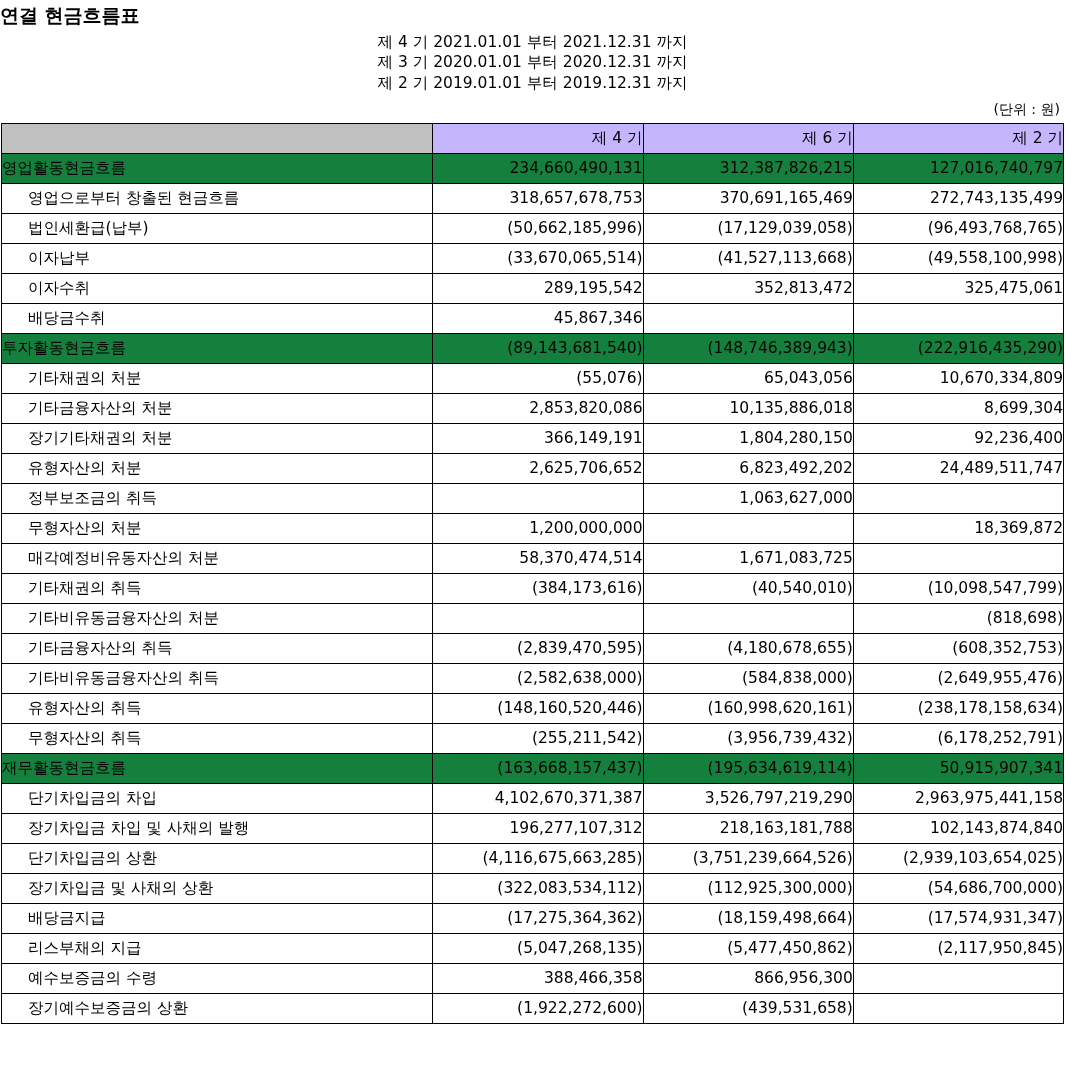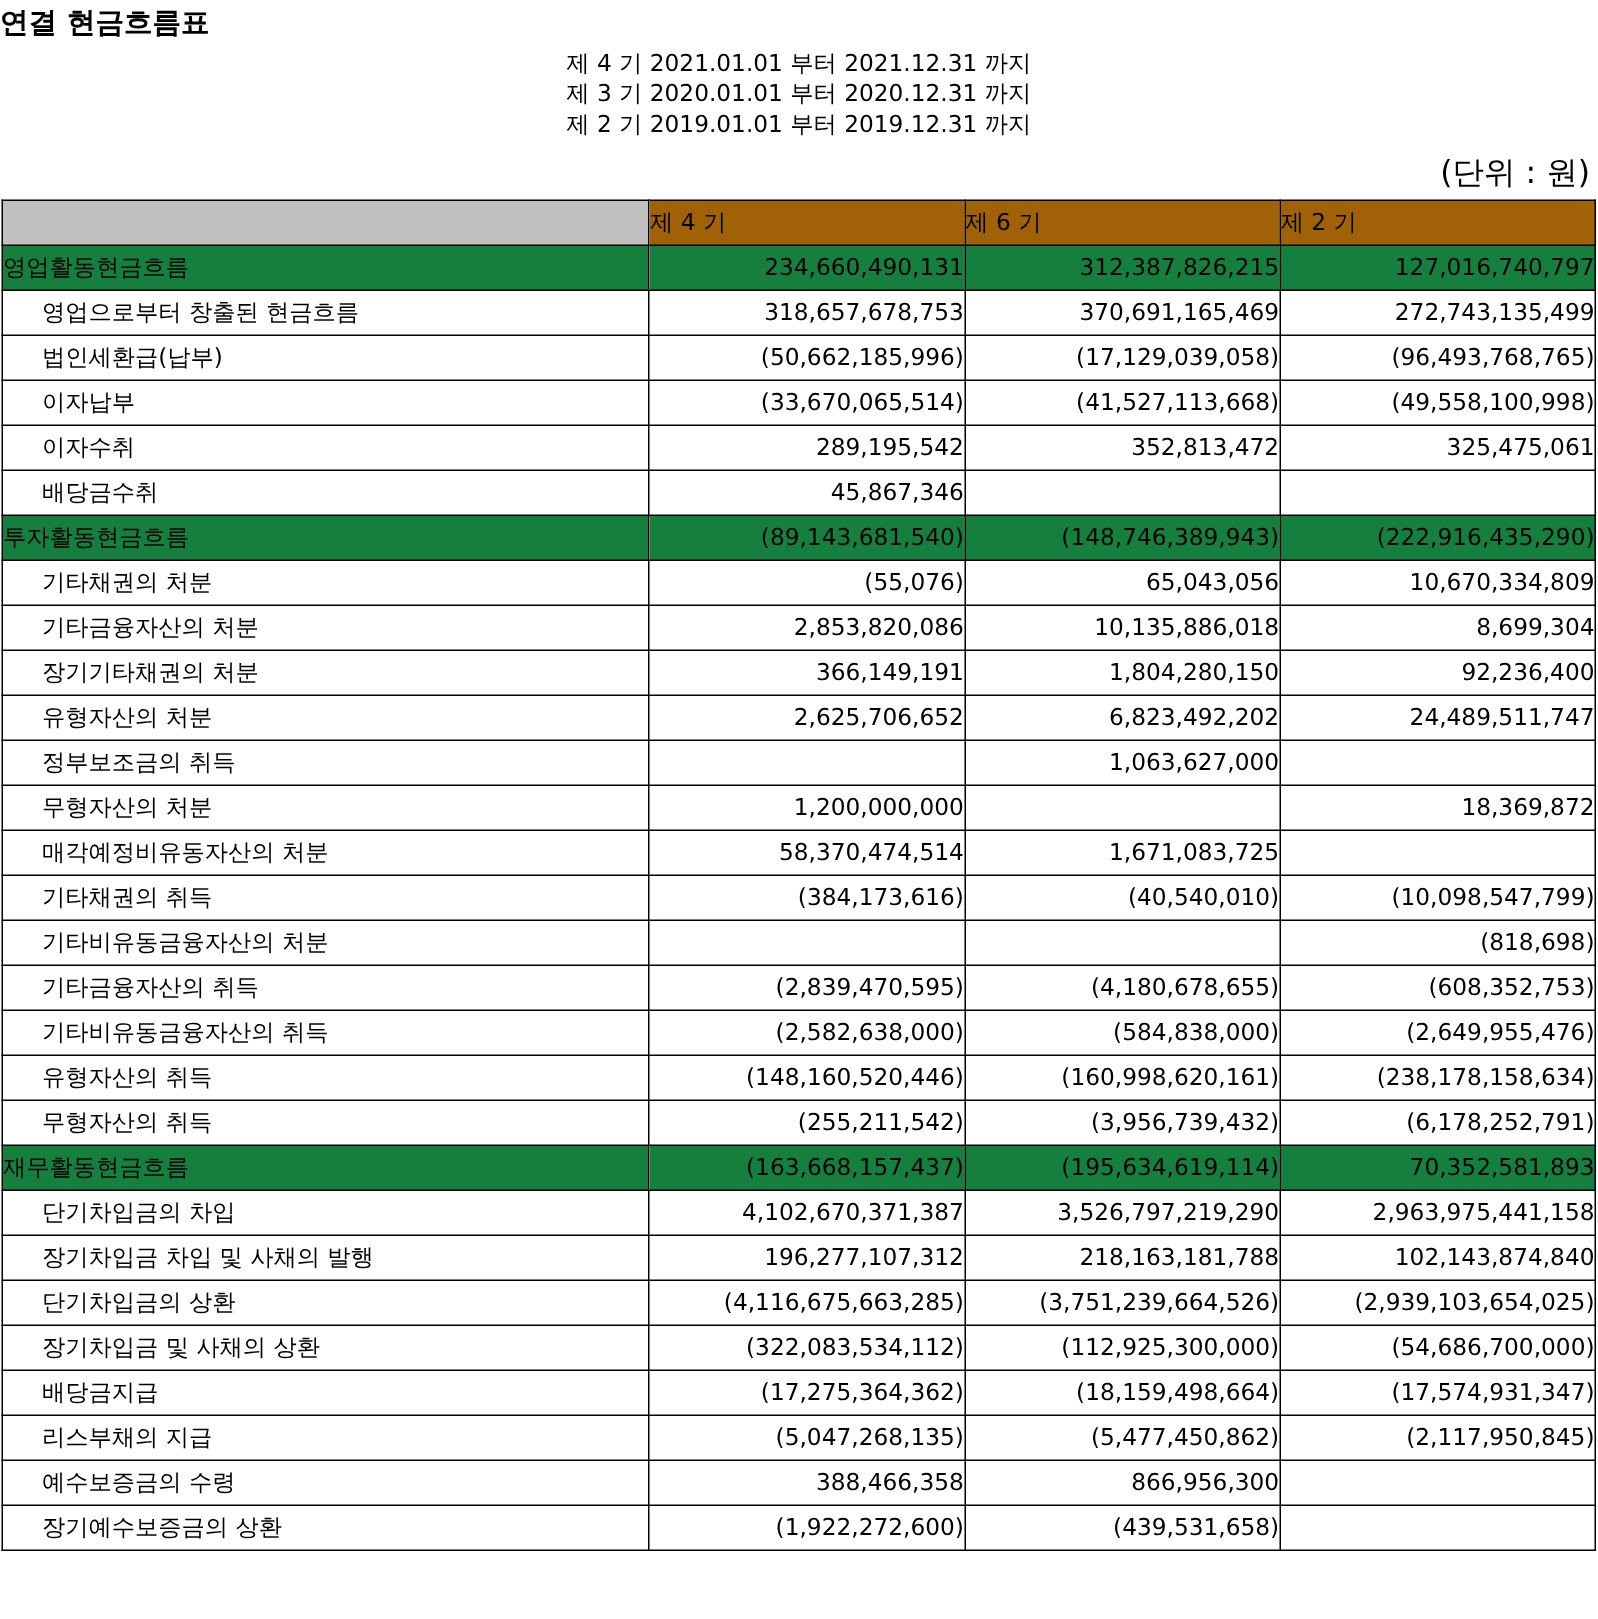--- a/index.html
+++ b/index.html
@@ -32,21 +32,21 @@
   }
   .period-lines {
     text-align: center;
     font-size: 15.5px;
     line-height: 20.5px;
   }
   .period-line { white-space: pre; }
 
   .unit-line {
     text-align: right;
-    font-size: 21px;
+    font-size: 14px;
     padding-right: 5px;
     margin-top: 8px;
     margin-bottom: 4px;
   }
 
   
   table.cf {
     border-collapse: collapse;
     width: 1063px;
     margin: 0 1px;
@@ -63,22 +63,22 @@
     padding: 0;
     box-sizing: border-box;
     overflow: hidden;
     white-space: nowrap;
   }
 
   thead th.head-blank {
     background: #c0c0c0;
   }
   thead th.head-period {
-    background: #a16207;
-    text-align: left;
+    background: #c4b5fd;
+    text-align: right;
     font-weight: normal;
   }
 
   td.label {
     text-align: left;
     padding-left: 3px;
   }
   td.label.indent {
     padding-left: 26px;
   }
@@ -237,21 +237,21 @@
         <tr>
           <td class="label indent">무형자산의 취득</td>
           <td class="value">(255,211,542)</td>
           <td class="value">(3,956,739,432)</td>
           <td class="value">(6,178,252,791)</td>
         </tr>
         <tr class="section">
           <td class="label">재무활동현금흐름</td>
           <td class="value">(163,668,157,437)</td>
           <td class="value">(195,634,619,114)</td>
-          <td class="value">70,352,581,893</td>
+          <td class="value">50,915,907,341</td>
         </tr>
         <tr>
           <td class="label indent">단기차입금의 차입</td>
           <td class="value">4,102,670,371,387</td>
           <td class="value">3,526,797,219,290</td>
           <td class="value">2,963,975,441,158</td>
         </tr>
         <tr>
           <td class="label indent">장기차입금 차입 및 사채의 발행</td>
           <td class="value">196,277,107,312</td>

